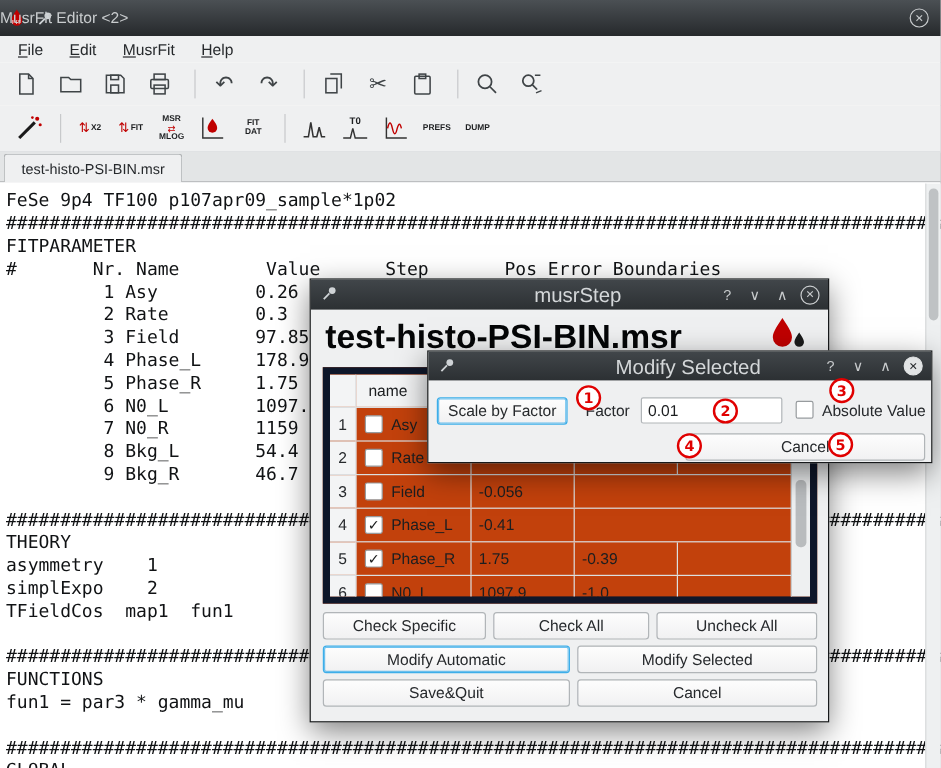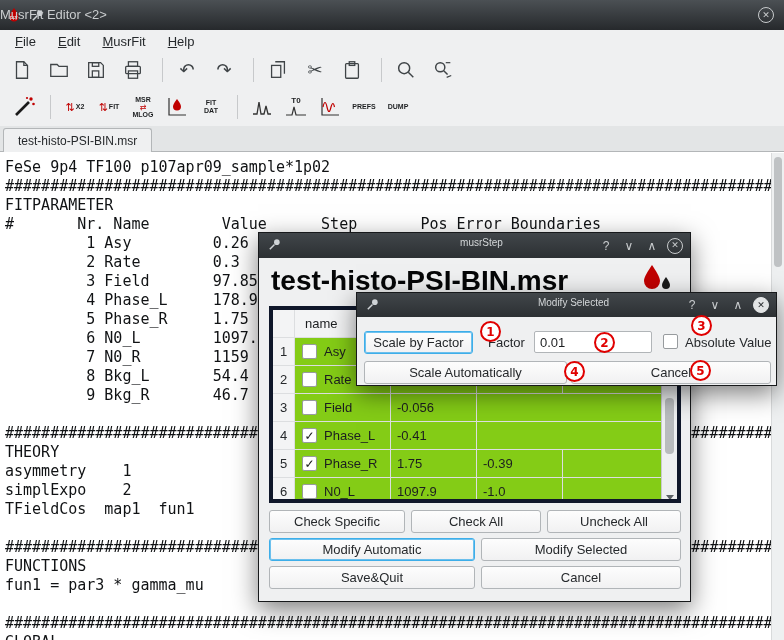--- a/index.html
+++ b/index.html
@@ -60,35 +60,35 @@
     color:#101214;padding:6px 0 0 5px;box-sizing:border-box;overflow:hidden;}
   .eline{height:19px;white-space:pre;}
   .vscroll{position:absolute;right:0;top:153px;width:13px;height:487px;background:#eef0f1;
     border-left:1px solid #d8dadb;box-sizing:border-box;}
   .vthumb{position:absolute;left:2px;top:4px;width:8px;height:110px;background:#bfc2c4;border-radius:4px;}
 
   
   .dlg{position:absolute;background:#eff0f1;border:1px solid #17191b;
     box-shadow:0 8px 24px rgba(0,0,0,.5);box-sizing:border-box;}
   .dlg-tb{position:relative;height:24px;background:linear-gradient(#41464a,#2c3033);}
-  .dlg-title{position:absolute;left:0;right:0;top:4px;text-align:center;color:#d4d7d9;font-size:10px;margin-left:14px;}
+  .dlg-title{position:absolute;left:0;right:0;top:4px;text-align:center;color:#d4d7d9;font-size:17px;margin-left:14px;}
   .pin{position:absolute;left:8px;top:4px;width:16px;height:16px;}
   .dlg-ctrls{position:absolute;right:7px;top:0;height:100%;display:flex;align-items:center;
     gap:7px;color:#c8cbcd;font-size:12px;}
   .wc{width:16px;height:16px;display:flex;align-items:center;justify-content:center;line-height:1;}
   .wc-close{border:1px solid #c8cbcd;border-radius:50%;width:14px;height:14px;font-size:9px;}
   .wc-close.lit{background:#e2e4e5;color:#26292c;border-color:#e2e4e5;}
 
   .musrstep{left:258px;top:232px;width:433px;height:370px;z-index:20;}
   .musrstep .dlg-tb{height:25px;}
   .heading{position:absolute;left:12px;top:32px;font-size:28px;font-weight:bold;color:#050607;}
   .logo{position:absolute;left:380px;top:30px;}
 
-  .tbl{position:absolute;left:10px;top:73px;width:412px;height:197px;background:#84cc16;
-    border:4px solid #0f172a;box-sizing:border-box;overflow:hidden;}
+  .tbl{position:absolute;left:10px;top:73px;width:412px;height:197px;background:#c2410c;
+    border:6px solid #0f172a;box-sizing:border-box;overflow:hidden;}
   .trow{display:flex;height:28px;border-bottom:1px solid #dcdee0;width:394px;box-sizing:border-box;}
   .cell{display:flex;align-items:center;font-size:13px;color:#1c1e20;
     border-right:1px solid #dcdee0;box-sizing:border-box;overflow:hidden;}
   .c-num{width:22px;justify-content:center;background:#f3f4f5;color:#26292c;flex:none;}
   .c-name{width:96px;padding-left:7px;gap:7px;flex:none;}
   .c-val{width:86px;padding-left:6px;flex:none;}
   .c-step{width:86px;padding-left:6px;flex:none;}
   .c-rest{flex:1;border-right:none;}
   .hrow .cell{background:#f3f4f5;}
   .hdr-name{padding-left:10px;}
@@ -469,21 +469,20 @@
         <span class="wc">∧</span>
         <span class="wc wc-close lit">✕</span>
       </span>
     </div>
 
     <div class="btn focus mn sbf">Scale by Factor</div>
     <span class="factor-label">Factor</span>
     <input class="factor-input" value="0.01" style="">
     <span class="cb av-cb"></span>
     <span class="av-label">Absolute Value</span>
-    <div class="btn mn sa-btn">Scale Automatically</div>
     <div class="btn mn cancel2-btn">Cancel</div>
   </div>
 
   <span class="ann a1">1</span>
   <span class="ann a2">2</span>
   <span class="ann a3">3</span>
   <span class="ann a4">4</span>
   <span class="ann a5">5</span>
 
 </div>

